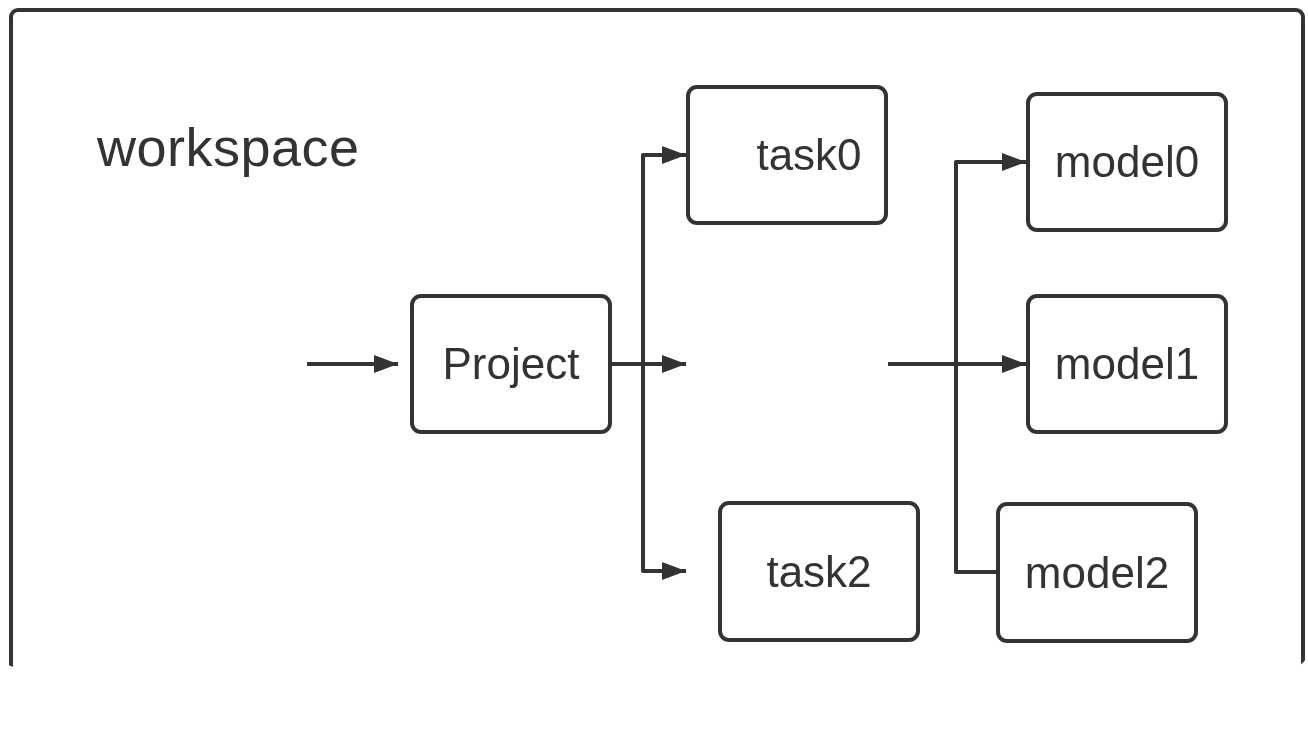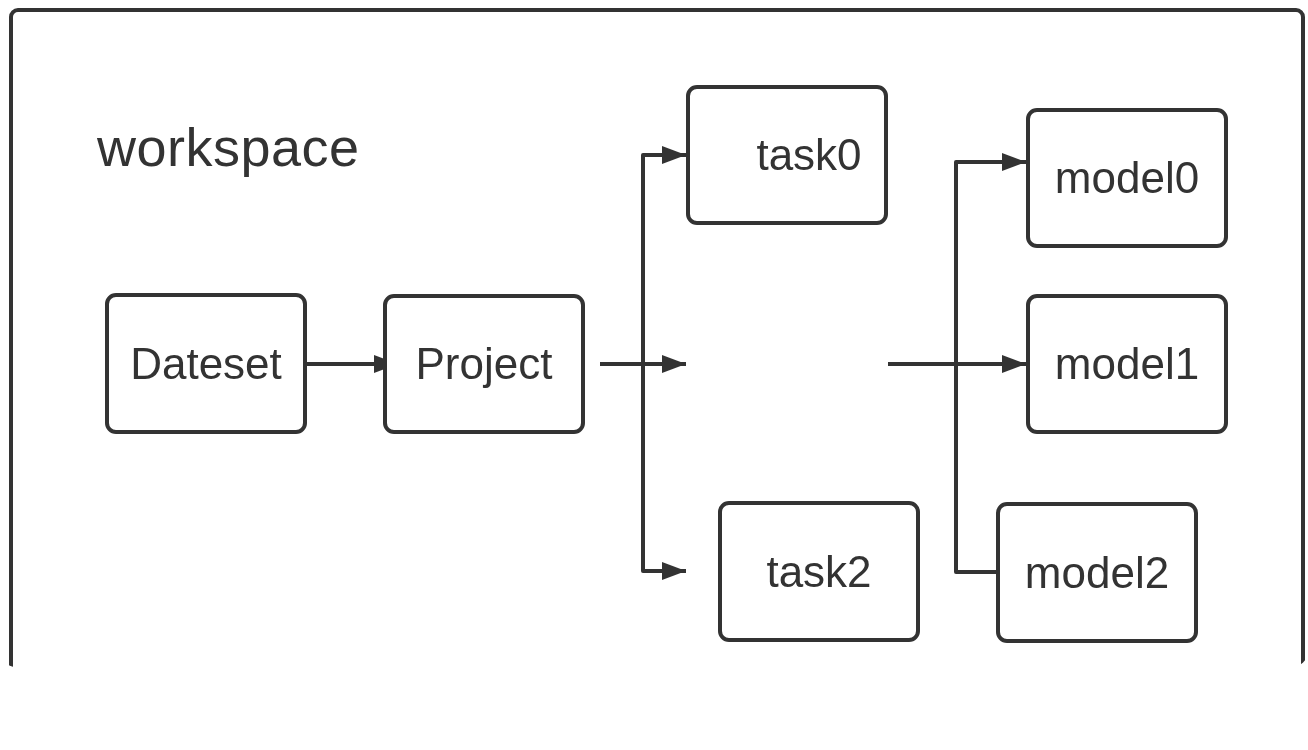--- a/index.html
+++ b/index.html
@@ -62,25 +62,25 @@
     align-items: center;
     justify-content: center;
   }
   .node span {
     font-size: 44px;
     font-weight: 500;
     color: #333333;
     white-space: nowrap;
   }
   .n-dateset { left: 92px;  top: 281px; width: 202px; height: 141px; }
-  .n-project { left: 370px; top: 282px; width: 202px; height: 140px; }
+  .n-project { left: 397px; top: 282px; width: 202px; height: 140px; }
   .n-task0   { left: 673px; top: 73px;  width: 202px; height: 140px; padding-left: 44px; }
   .n-task1   { left: 673px; top: 282px; width: 202px; height: 140px; }
   .n-task2   { left: 673px; top: 489px; width: 202px; height: 141px; margin-left: 32px; }
-  .n-model0  { left: 1013px; top: 96px;  width: 202px; height: 140px; justify-content: center; }
+  .n-model0  { left: 1013px; top: 80px;  width: 202px; height: 140px; justify-content: center; }
   .n-model1  { left: 1013px; top: 282px; width: 202px; height: 140px; }
   .n-model2  { left: 983px; top: 490px; width: 202px; height: 141px; align-items: center; }
 </style>
 </head>
 <body>
 
 <div class="canvas">
   <div class="frame">
 
     <div class="title">workspace</div>
@@ -96,23 +96,20 @@
 
       <path class="edge" d="M587,352 L630,352 L630,143 L673,143" marker-end="url(#arrow)"></path>
       <path class="edge" d="M587,352 L673,352" marker-end="url(#arrow)"></path>
       <path class="edge" d="M587,352 L630,352 L630,559 L673,559" marker-end="url(#arrow)"></path>
 
       <path class="edge" d="M875,352 L943,352 L943,150 L1013,150" marker-end="url(#arrow)"></path>
       <path class="edge" d="M875,352 L1013,352" marker-end="url(#arrow)"></path>
       <path class="edge" d="M875,352 L943,352 L943,560 L1013,560" marker-end="url(#arrow)"></path>
     </svg>
 
-    <div class="node n-dateset">
-      <span>Dateset</span>
-    </div>
     <div class="node n-project">
       <span>Project</span>
     </div>
     <div class="node n-task0">
       <span>task0</span>
     </div>
     <div class="node n-task2">
       <span>task2</span>
     </div>
     <div class="node n-model0">

